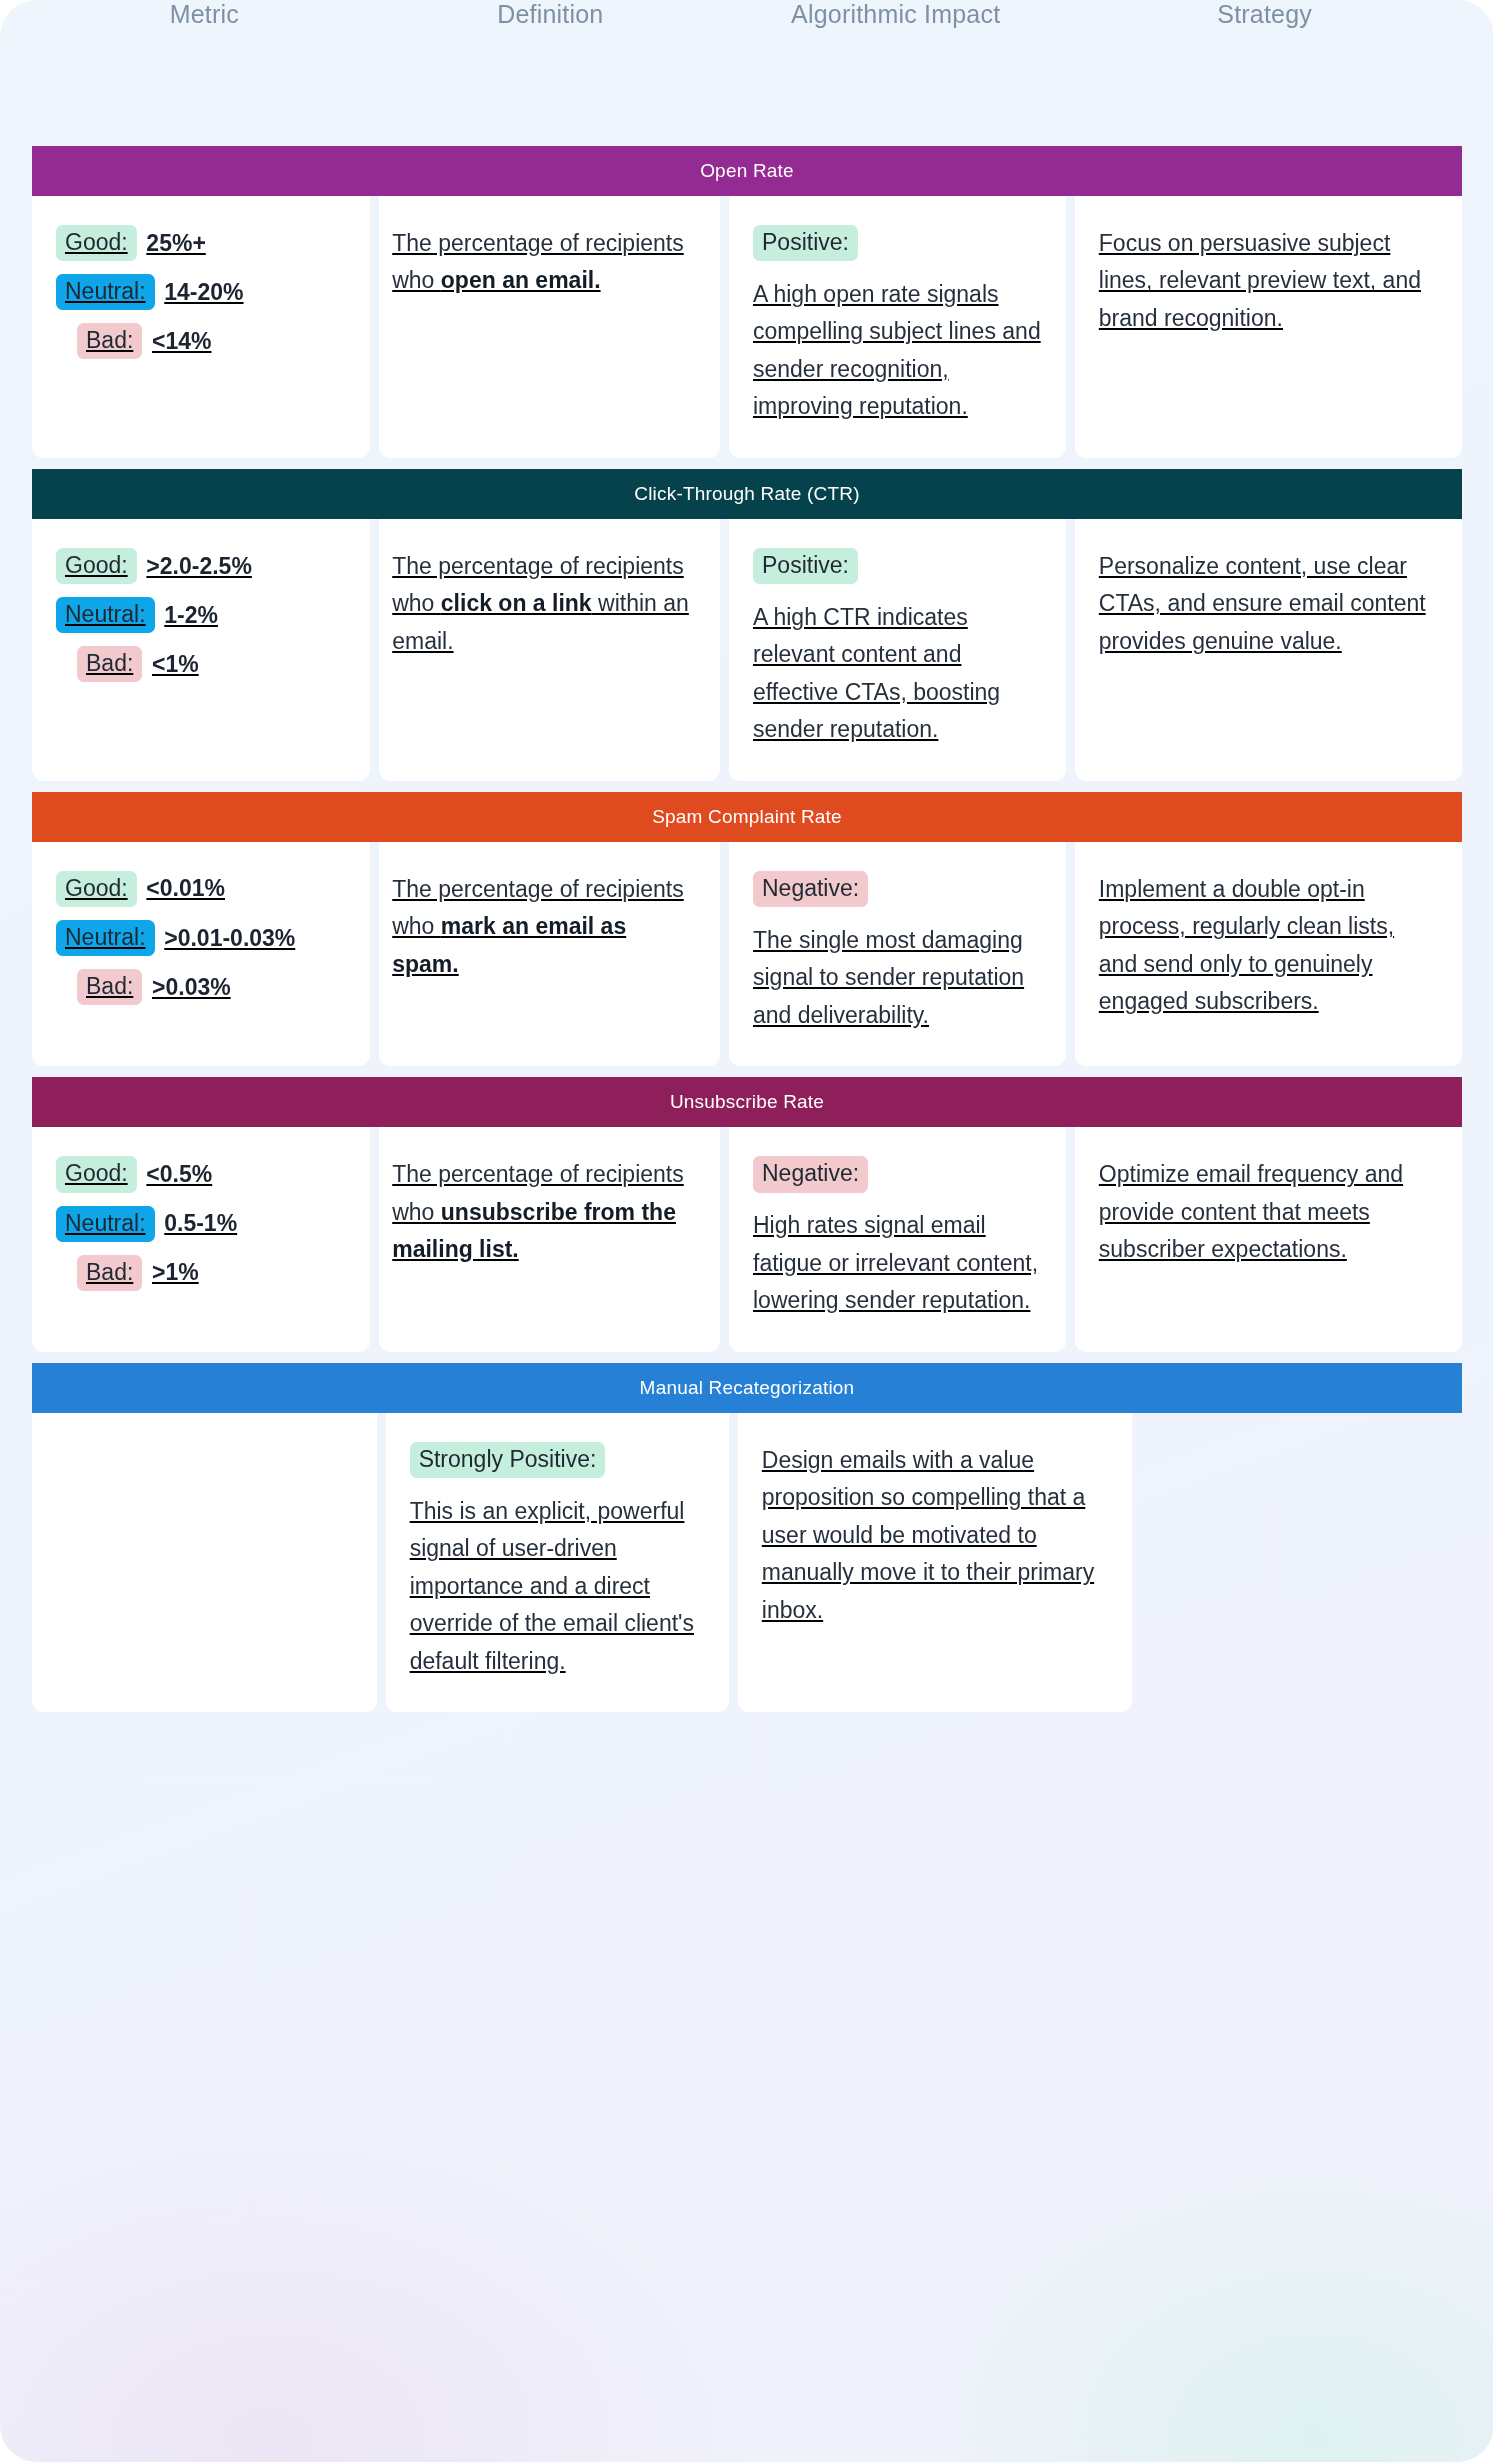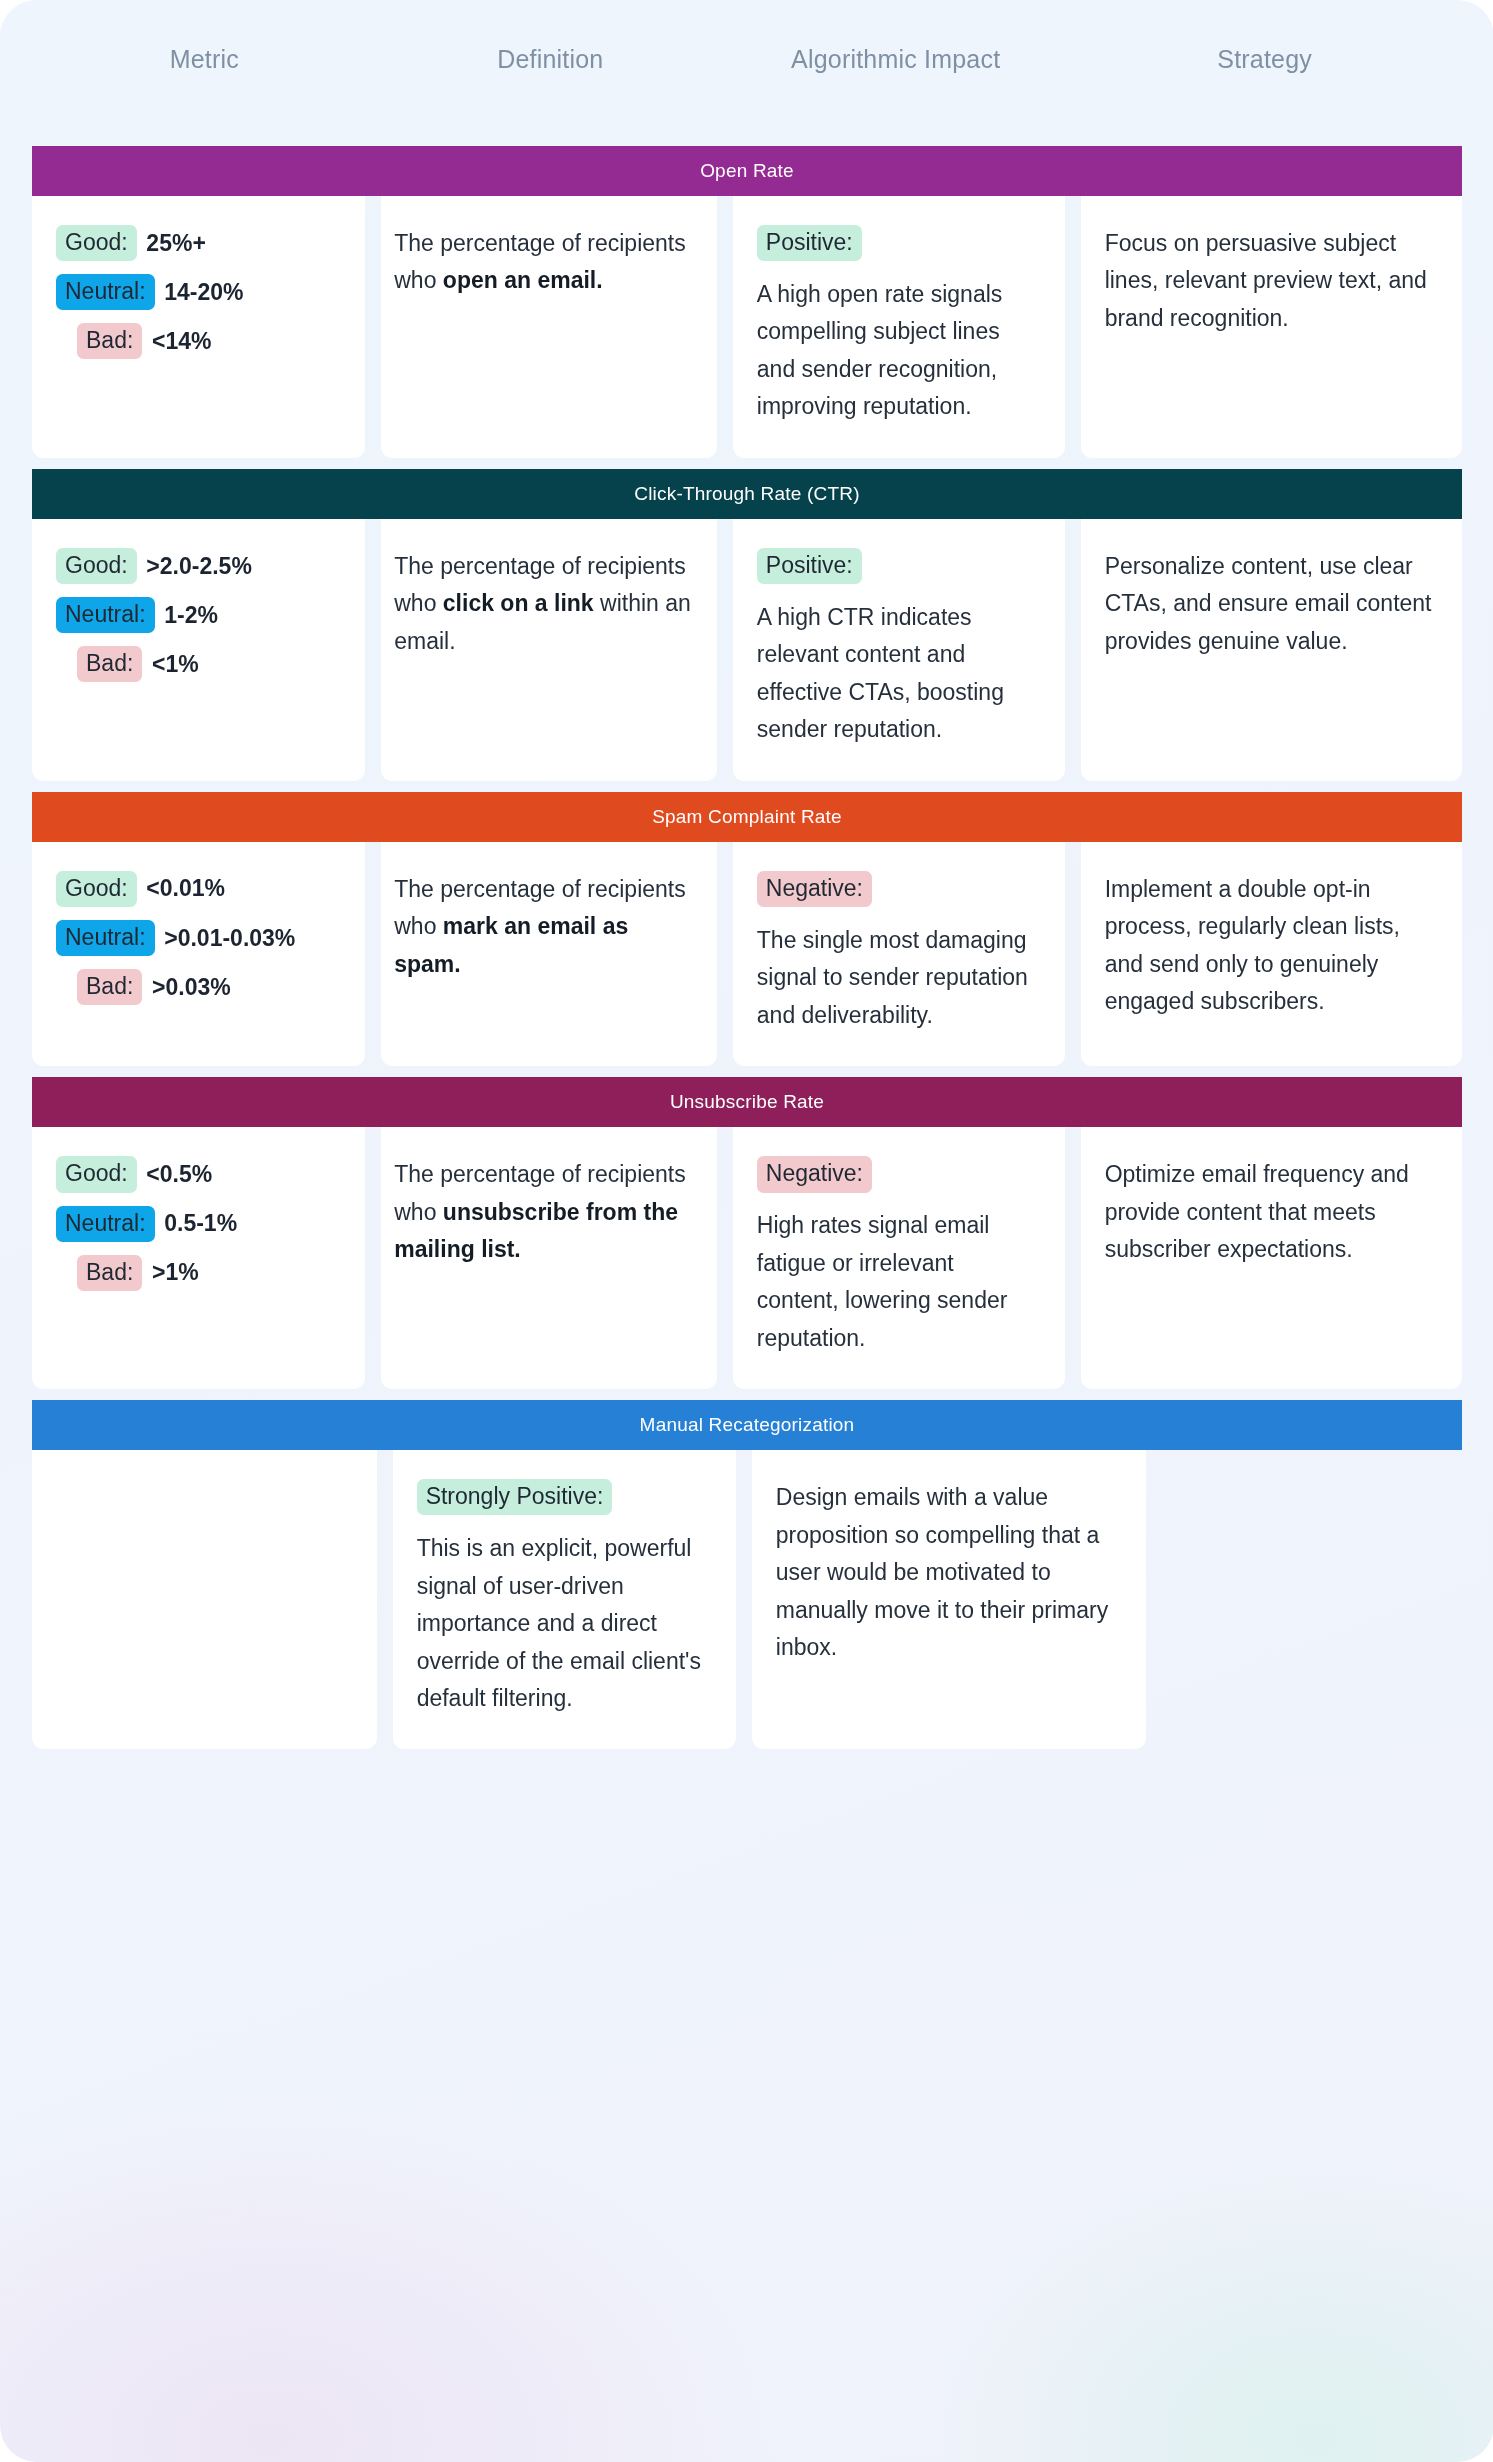--- a/index.html
+++ b/index.html
@@ -22,21 +22,21 @@
       radial-gradient(ellipse 729px 486px at 18% 99%, rgba(236,228,244,0.95) 0%, rgba(236,228,244,0) 70%),
       radial-gradient(ellipse 567px 405px at 88% 99%, rgba(219,241,238,0.85) 0%, rgba(219,241,238,0) 70%),
       linear-gradient(160deg, #eef5fd 0%, #eff4fc 45%, #f0f2fb 100%);
     padding: 0 32px;
   }
 
   
   .col-head-row {
     display: flex;
     height: 146px;
-    align-items: center;
+    align-items: flex-start;
     padding-bottom: 27.5px;
     box-sizing: border-box;
   }
   .col-head {
     text-align: center;
     color: #7f90a4;
     font-size: 25px;
     font-weight: 400;
     letter-spacing: 0.2px;
   }
@@ -54,22 +54,23 @@
     align-items: center;
     justify-content: center;
     color: #ffffff;
     font-size: 19px;
     font-weight: 400;
     letter-spacing: 0.2px;
   }
 
   .cards {
     display: flex;
-    gap: 16px;
+    gap: 9px;
     align-items: stretch;
+    text-decoration: underline;
   }
   .card {
     background: #ffffff;
     border-radius: 0 0 11.3px 11.3px;
     padding: 29px 24px 32px 24px;
     box-sizing: border-box;
   }
   .card.m  { width: 24.1%; }
   .card.d  { width: 24.3%; padding-left: 13px; }
   .card.a  { width: 24.0%; }

